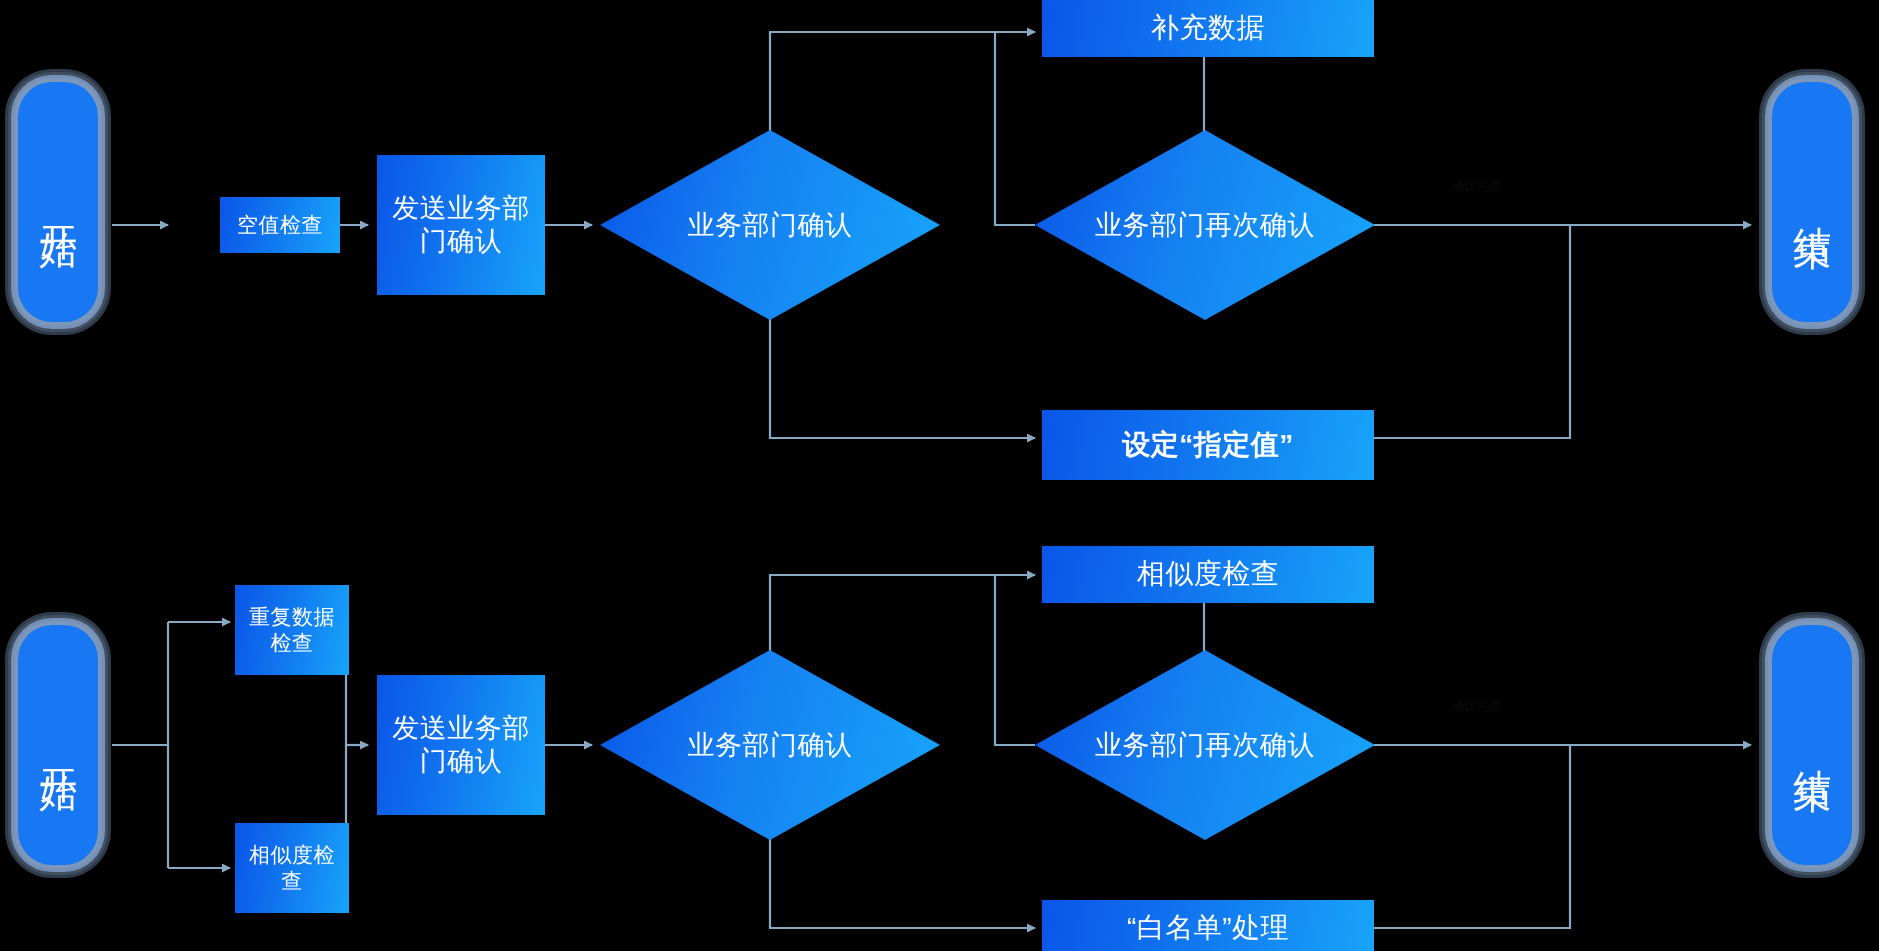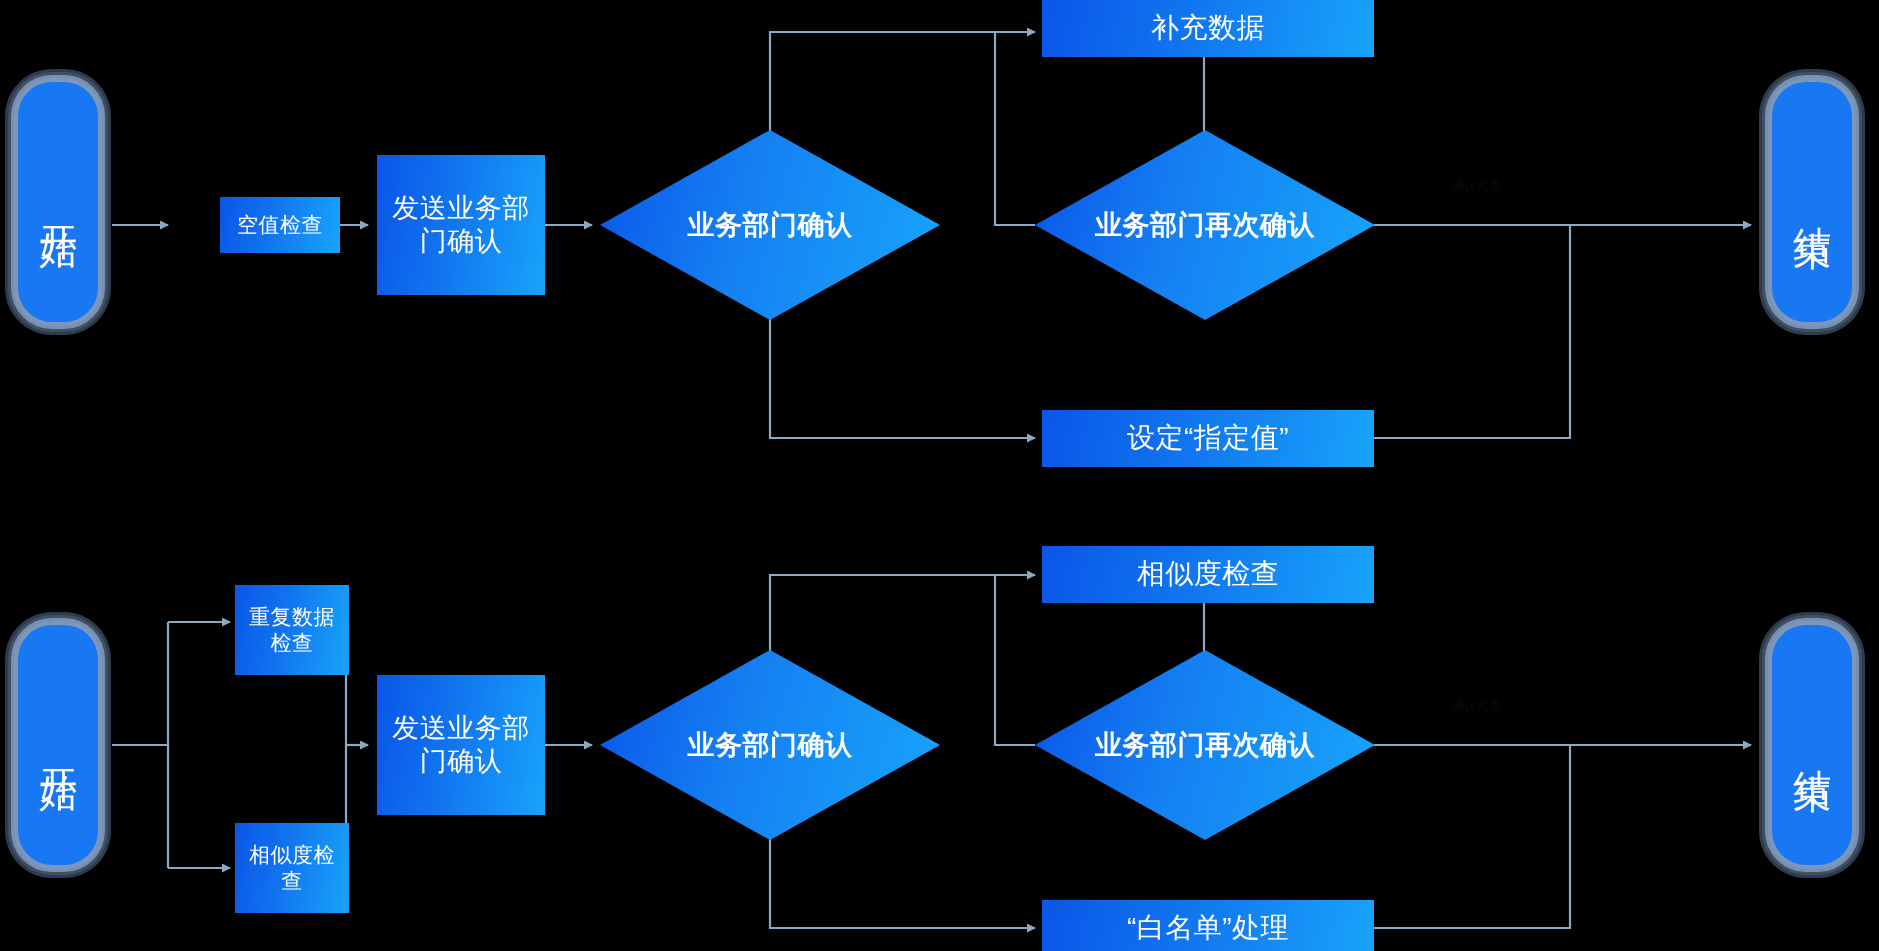--- a/index.html
+++ b/index.html
@@ -35,21 +35,21 @@
   }
   .proc.small{font-size:21px;margin-left:42px;}
   .proc.wide{font-size:28px;}
 
   
   .diamond{
     background:linear-gradient(105deg,#0a56e8 0%,#1580f2 42%,#17a6fc 100%);
     clip-path:polygon(50% 0,100% 50%,50% 100%,0 50%);
     font-size:27px;
   }
-  .diamond span{padding:0 52px;font-weight:bold;}
+  .diamond span{padding:0 52px;}
 
   .edge-label{
     position:absolute;color:#0d0d10;font-size:12px;white-space:nowrap;
     letter-spacing:0px;
   }
 </style>
 </head>
 <body>
 
 <div id="canvas">
@@ -117,21 +117,21 @@
   </div>
 
   <div class="node proc wide" style="left:1042px;top:0px;width:332px;height:57px;">
     <span>补充数据</span>
   </div>
 
   <div class="node diamond" style="left:1035px;top:130px;width:340px;height:190px;">
     <span>业务部门再次确认</span>
   </div>
 
-  <div class="node proc wide" style="left:1042px;top:410px;width:332px;height:57px;">
+  <div class="node proc wide" style="left:1042px;top:410px;width:332px;height:70px;font-weight:bold;">
     <span>设定“指定值”</span>
   </div>
 
   <div class="node term" style="left:1772px;top:82px;width:80px;height:240px;">
     <span>结束</span>
   </div>
 
   <div class="edge-label" style="left:1452px;top:178px;">确认完成</div>
 
   <div class="node term" style="left:18px;top:625px;width:80px;height:240px;">

